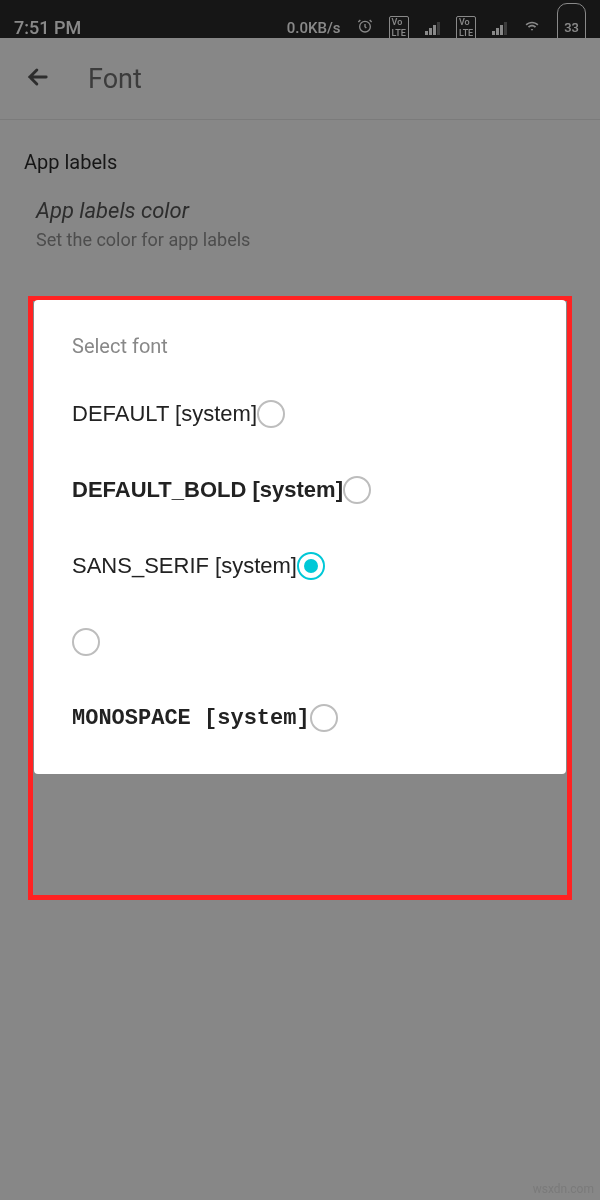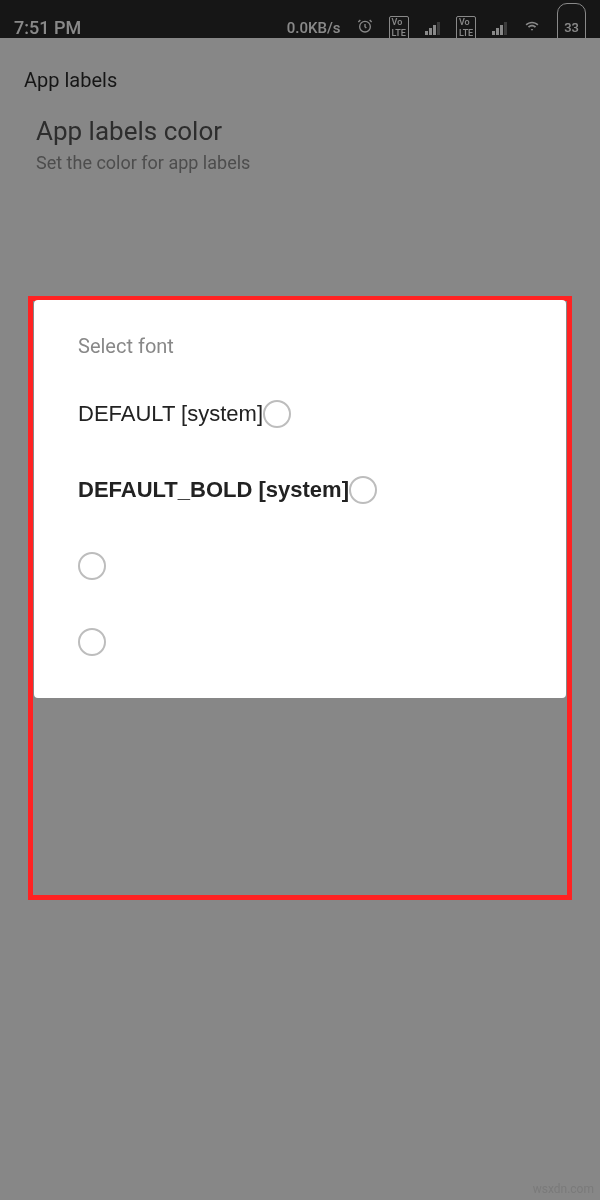--- a/index.html
+++ b/index.html
@@ -57,23 +57,24 @@
     }
     .section-header {
       padding: 30px 24px 10px;
       font-size: 20px;
       color: #000000;
     }
     .setting-item {
       padding: 14px 36px 22px;
     }
     .setting-title {
-      font-size: 26px;
+      font-size: 22px;
       color: #333;
       margin-bottom: 6px;
+      font-style: italic;
     }
     .setting-sub {
       font-size: 18px;
       color: #7a7a7a;
     }
     .overlay {
       position: absolute;
       inset: 0;
       background: rgba(40,40,40,0.55);
       z-index: 5;
@@ -88,21 +89,21 @@
       border: 5px solid #ff2222;
     }
     .dialog {
       position: absolute;
       z-index: 11;
       top: 300px;
       left: 34px;
       width: 532px;
       background: #fff;
       border-radius: 4px;
-      padding: 28px 14px 18px;
+      padding: 28px 8px 18px;
     }
     .dialog-title {
       font-size: 20px;
       color: #888;
       padding: 6px 30px 18px;
     }
     .font-option {
       display: flex;
       align-items: center;
       padding: 24px 30px;
@@ -196,20 +197,28 @@
     <span>
       <svg width="18" height="14" viewBox="0 0 24 24" fill="#fff">
           <path d="M12 20l-2-2c1-1 3-1 4 0l-2 2zm-5-5l-2-2c4-4 10-4 14 0l-2 2c-3-3-7-3-10 0zm-4-4l-2-2c6-6 16-6 22 0l-2 2c-5-5-13-5-18 0z"></path>
         </svg>
     </span>
     <span class="battery-pill">33</span>
   </div>
 </div>
 
 <div class="page">
+  <div class="app-bar">
+    <span>
+      <svg class="back-arrow" viewBox="0 0 24 24" fill="none" stroke="currentColor" stroke-width="2.5" stroke-linecap="round">
+          <path d="M19 12H5M11 18l-6-6 6-6"></path>
+        </svg>
+    </span>
+    <span class="title">Font</span>
+  </div>
   <div class="section-header">App labels</div>
   <div class="setting-item">
     <div class="setting-title">App labels color</div>
     <div class="setting-sub">Set the color for app labels</div>
   </div>
 </div>
 
 <div class="overlay"></div>
 
 <div class="dialog-border"></div>
@@ -219,21 +228,26 @@
 
   <div class="font-option">
     <span class="font-default">DEFAULT [system]</span>
     <span class="radio"></span>
   </div>
   <div class="font-option">
     <span class="font-default-bold">DEFAULT_BOLD [system]</span>
     <span class="radio"></span>
   </div>
   <div class="font-option">
-    <span class="radio"></span>
-  </div>
-  <div class="font-option">
+    <span class="font-sans">SANS_SERIF [system]</span>
+    <span class="radio selected"></span>
+  </div>
+  <div class="font-option">
+    <span class="radio"></span>
+  </div>
+  <div class="font-option">
+    <span class="font-mono">MONOSPACE [system]</span>
     <span class="radio"></span>
   </div>
 
 </div>
 
 <div class="watermark">wsxdn.com</div>
 
 </body></html>

